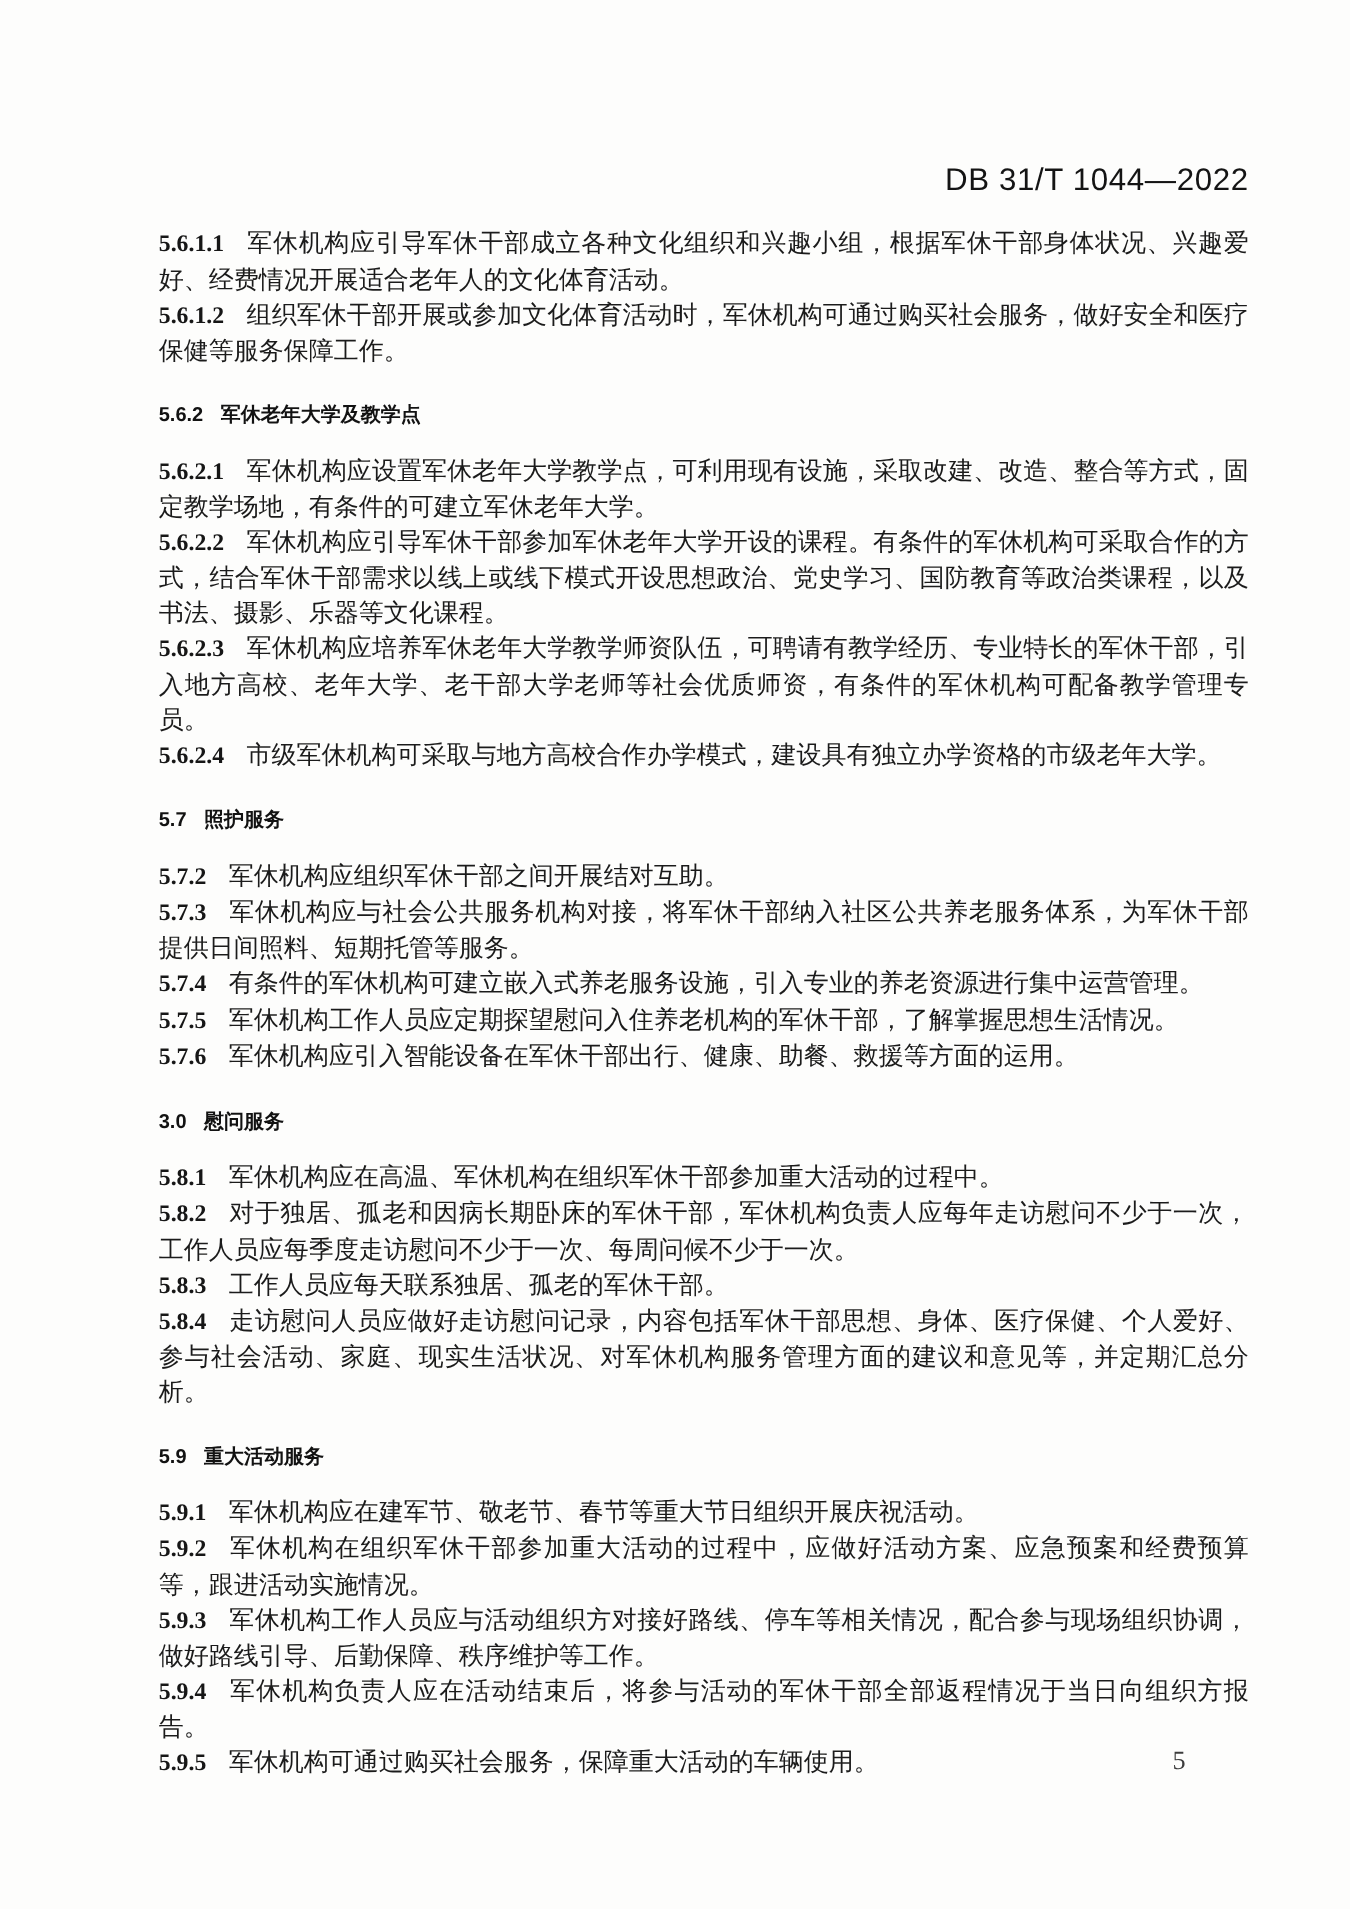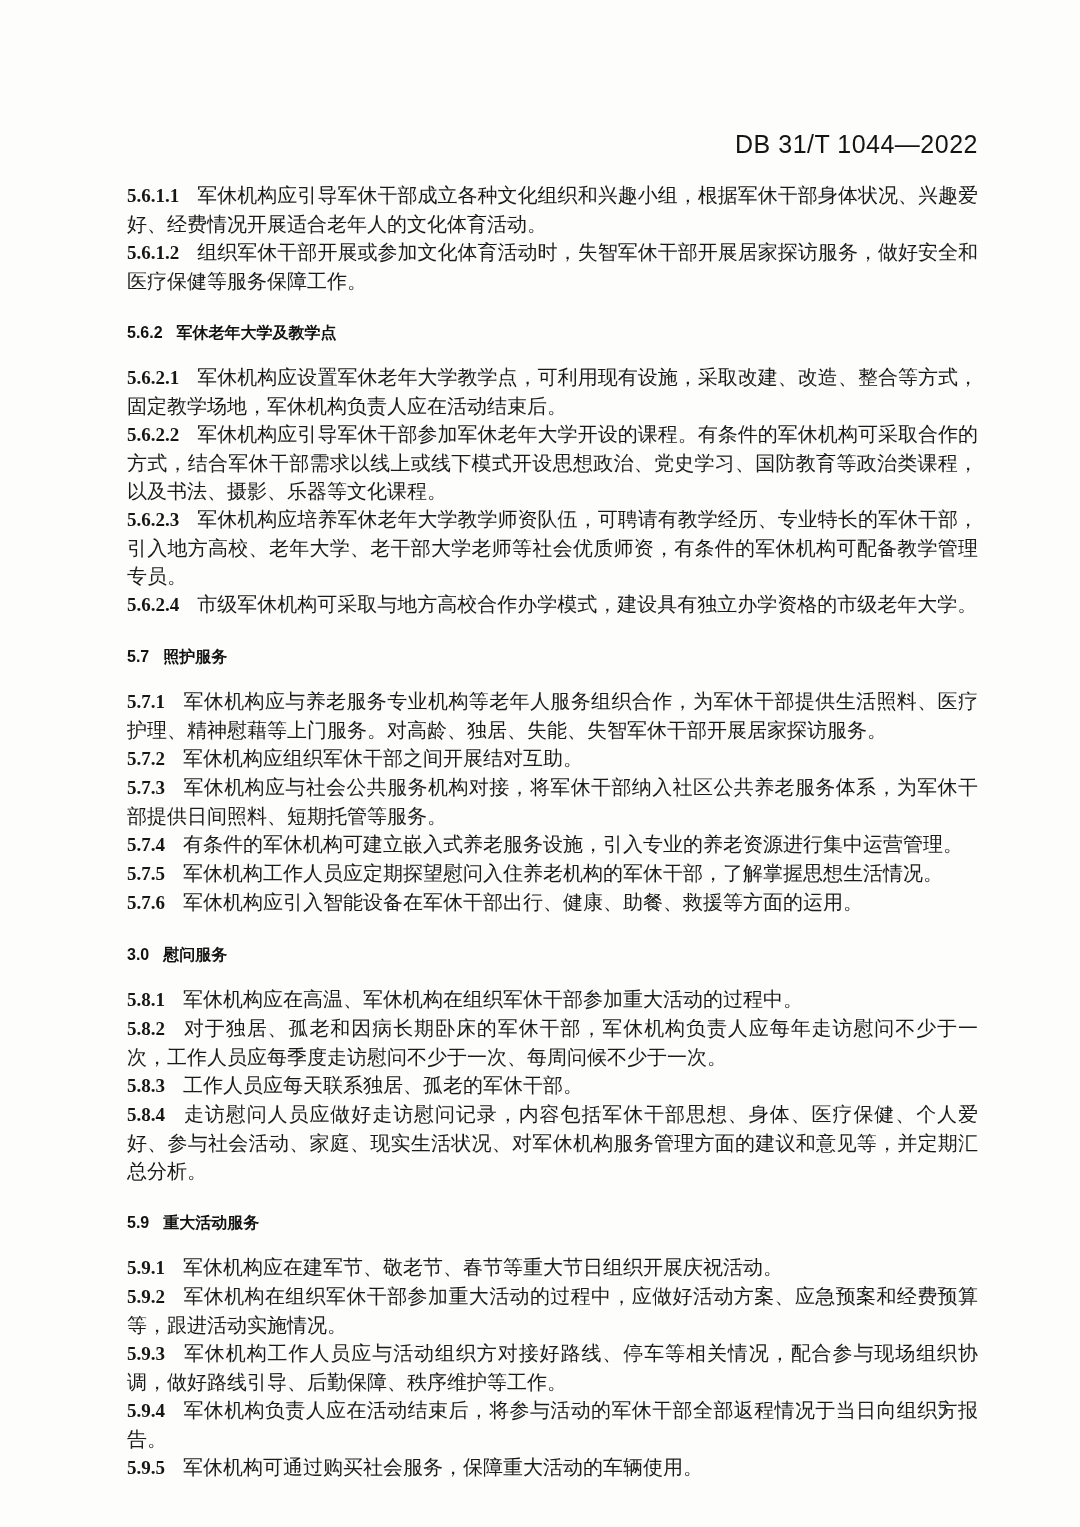--- a/index.html
+++ b/index.html
@@ -7,21 +7,21 @@
     padding: 0;
     background: #e9e9e7;
   }
   .page {
     position: relative;
     width: 1080px;
     height: 1527px;
     margin: 0 auto;
     background: #fdfdfc;
     box-sizing: border-box;
-    padding: 130px 102px 0 127px;
+    padding: 130px 81px 0 127px;
     overflow: hidden;
   }
   .doc-header {
     text-align: right;
     font-family: "Liberation Sans", "DejaVu Sans", sans-serif;
     font-size: 25px;
     font-weight: 400;
     letter-spacing: 0.5px;
     color: #141414;
     margin: 0 0 22px 0;
@@ -66,28 +66,27 @@
 </style>
 </head>
 <body>
 
 <div class="page">
 
   <div class="doc-header">DB 31/T 1044—2022</div>
 
   <div class="doc-body" id="doc-body">
       <p class="clause"><span class="num">5.6.1.1</span><span class="txt">军休机构应引导军休干部成立各种文化组织和兴趣小组，根据军休干部身体状况、兴趣爱好、经费情况开展适合老年人的文化体育活动。</span></p>
-      <p class="clause"><span class="num">5.6.1.2</span><span class="txt">组织军休干部开展或参加文化体育活动时，失智军休干部开展居家探访服务，做好安全和医疗保健等服务保障工作。</span></p>
+      <p class="clause"><span class="num">5.6.1.2</span><span class="txt">组织军休干部开展或参加文化体育活动时，军休机构可通过购买社会服务，做好安全和医疗保健等服务保障工作。</span></p>
       <p class="heading"><span class="num">5.6.2</span><span class="txt">军休老年大学及教学点</span></p>
-      <p class="clause"><span class="num">5.6.2.1</span><span class="txt">军休机构应设置军休老年大学教学点，可利用现有设施，采取改建、改造、整合等方式，固定教学场地，军休机构负责人应在活动结束后。</span></p>
+      <p class="clause"><span class="num">5.6.2.1</span><span class="txt">军休机构应设置军休老年大学教学点，可利用现有设施，采取改建、改造、整合等方式，固定教学场地，有条件的可建立军休老年大学。</span></p>
       <p class="clause"><span class="num">5.6.2.2</span><span class="txt">军休机构应引导军休干部参加军休老年大学开设的课程。有条件的军休机构可采取合作的方式，结合军休干部需求以线上或线下模式开设思想政治、党史学习、国防教育等政治类课程，以及书法、摄影、乐器等文化课程。</span></p>
       <p class="clause"><span class="num">5.6.2.3</span><span class="txt">军休机构应培养军休老年大学教学师资队伍，可聘请有教学经历、专业特长的军休干部，引入地方高校、老年大学、老干部大学老师等社会优质师资，有条件的军休机构可配备教学管理专员。</span></p>
       <p class="clause"><span class="num">5.6.2.4</span><span class="txt">市级军休机构可采取与地方高校合作办学模式，建设具有独立办学资格的市级老年大学。</span></p>
       <p class="heading"><span class="num">5.7</span><span class="txt">照护服务</span></p>
-      <p class="clause"><span class="num">5.7.1</span><span class="txt">军休机构应与养老服务专业机构等老年人服务组织合作，为军休干部提供生活照料、医疗护理、精神慰藉等上门服务。对高龄、独居、失能、失智军休干部开展居家探访服务。</span></p>
       <p class="clause"><span class="num">5.7.2</span><span class="txt">军休机构应组织军休干部之间开展结对互助。</span></p>
       <p class="clause"><span class="num">5.7.3</span><span class="txt">军休机构应与社会公共服务机构对接，将军休干部纳入社区公共养老服务体系，为军休干部提供日间照料、短期托管等服务。</span></p>
       <p class="clause"><span class="num">5.7.4</span><span class="txt">有条件的军休机构可建立嵌入式养老服务设施，引入专业的养老资源进行集中运营管理。</span></p>
       <p class="clause"><span class="num">5.7.5</span><span class="txt">军休机构工作人员应定期探望慰问入住养老机构的军休干部，了解掌握思想生活情况。</span></p>
       <p class="clause"><span class="num">5.7.6</span><span class="txt">军休机构应引入智能设备在军休干部出行、健康、助餐、救援等方面的运用。</span></p>
       <p class="heading"><span class="num">3.0</span><span class="txt">慰问服务</span></p>
       <p class="clause"><span class="num">5.8.1</span><span class="txt">军休机构应在高温、军休机构在组织军休干部参加重大活动的过程中。</span></p>
       <p class="clause"><span class="num">5.8.2</span><span class="txt">对于独居、孤老和因病长期卧床的军休干部，军休机构负责人应每年走访慰问不少于一次，工作人员应每季度走访慰问不少于一次、每周问候不少于一次。</span></p>
       <p class="clause"><span class="num">5.8.3</span><span class="txt">工作人员应每天联系独居、孤老的军休干部。</span></p>
       <p class="clause"><span class="num">5.8.4</span><span class="txt">走访慰问人员应做好走访慰问记录，内容包括军休干部思想、身体、医疗保健、个人爱好、参与社会活动、家庭、现实生活状况、对军休机构服务管理方面的建议和意见等，并定期汇总分析。</span></p>

